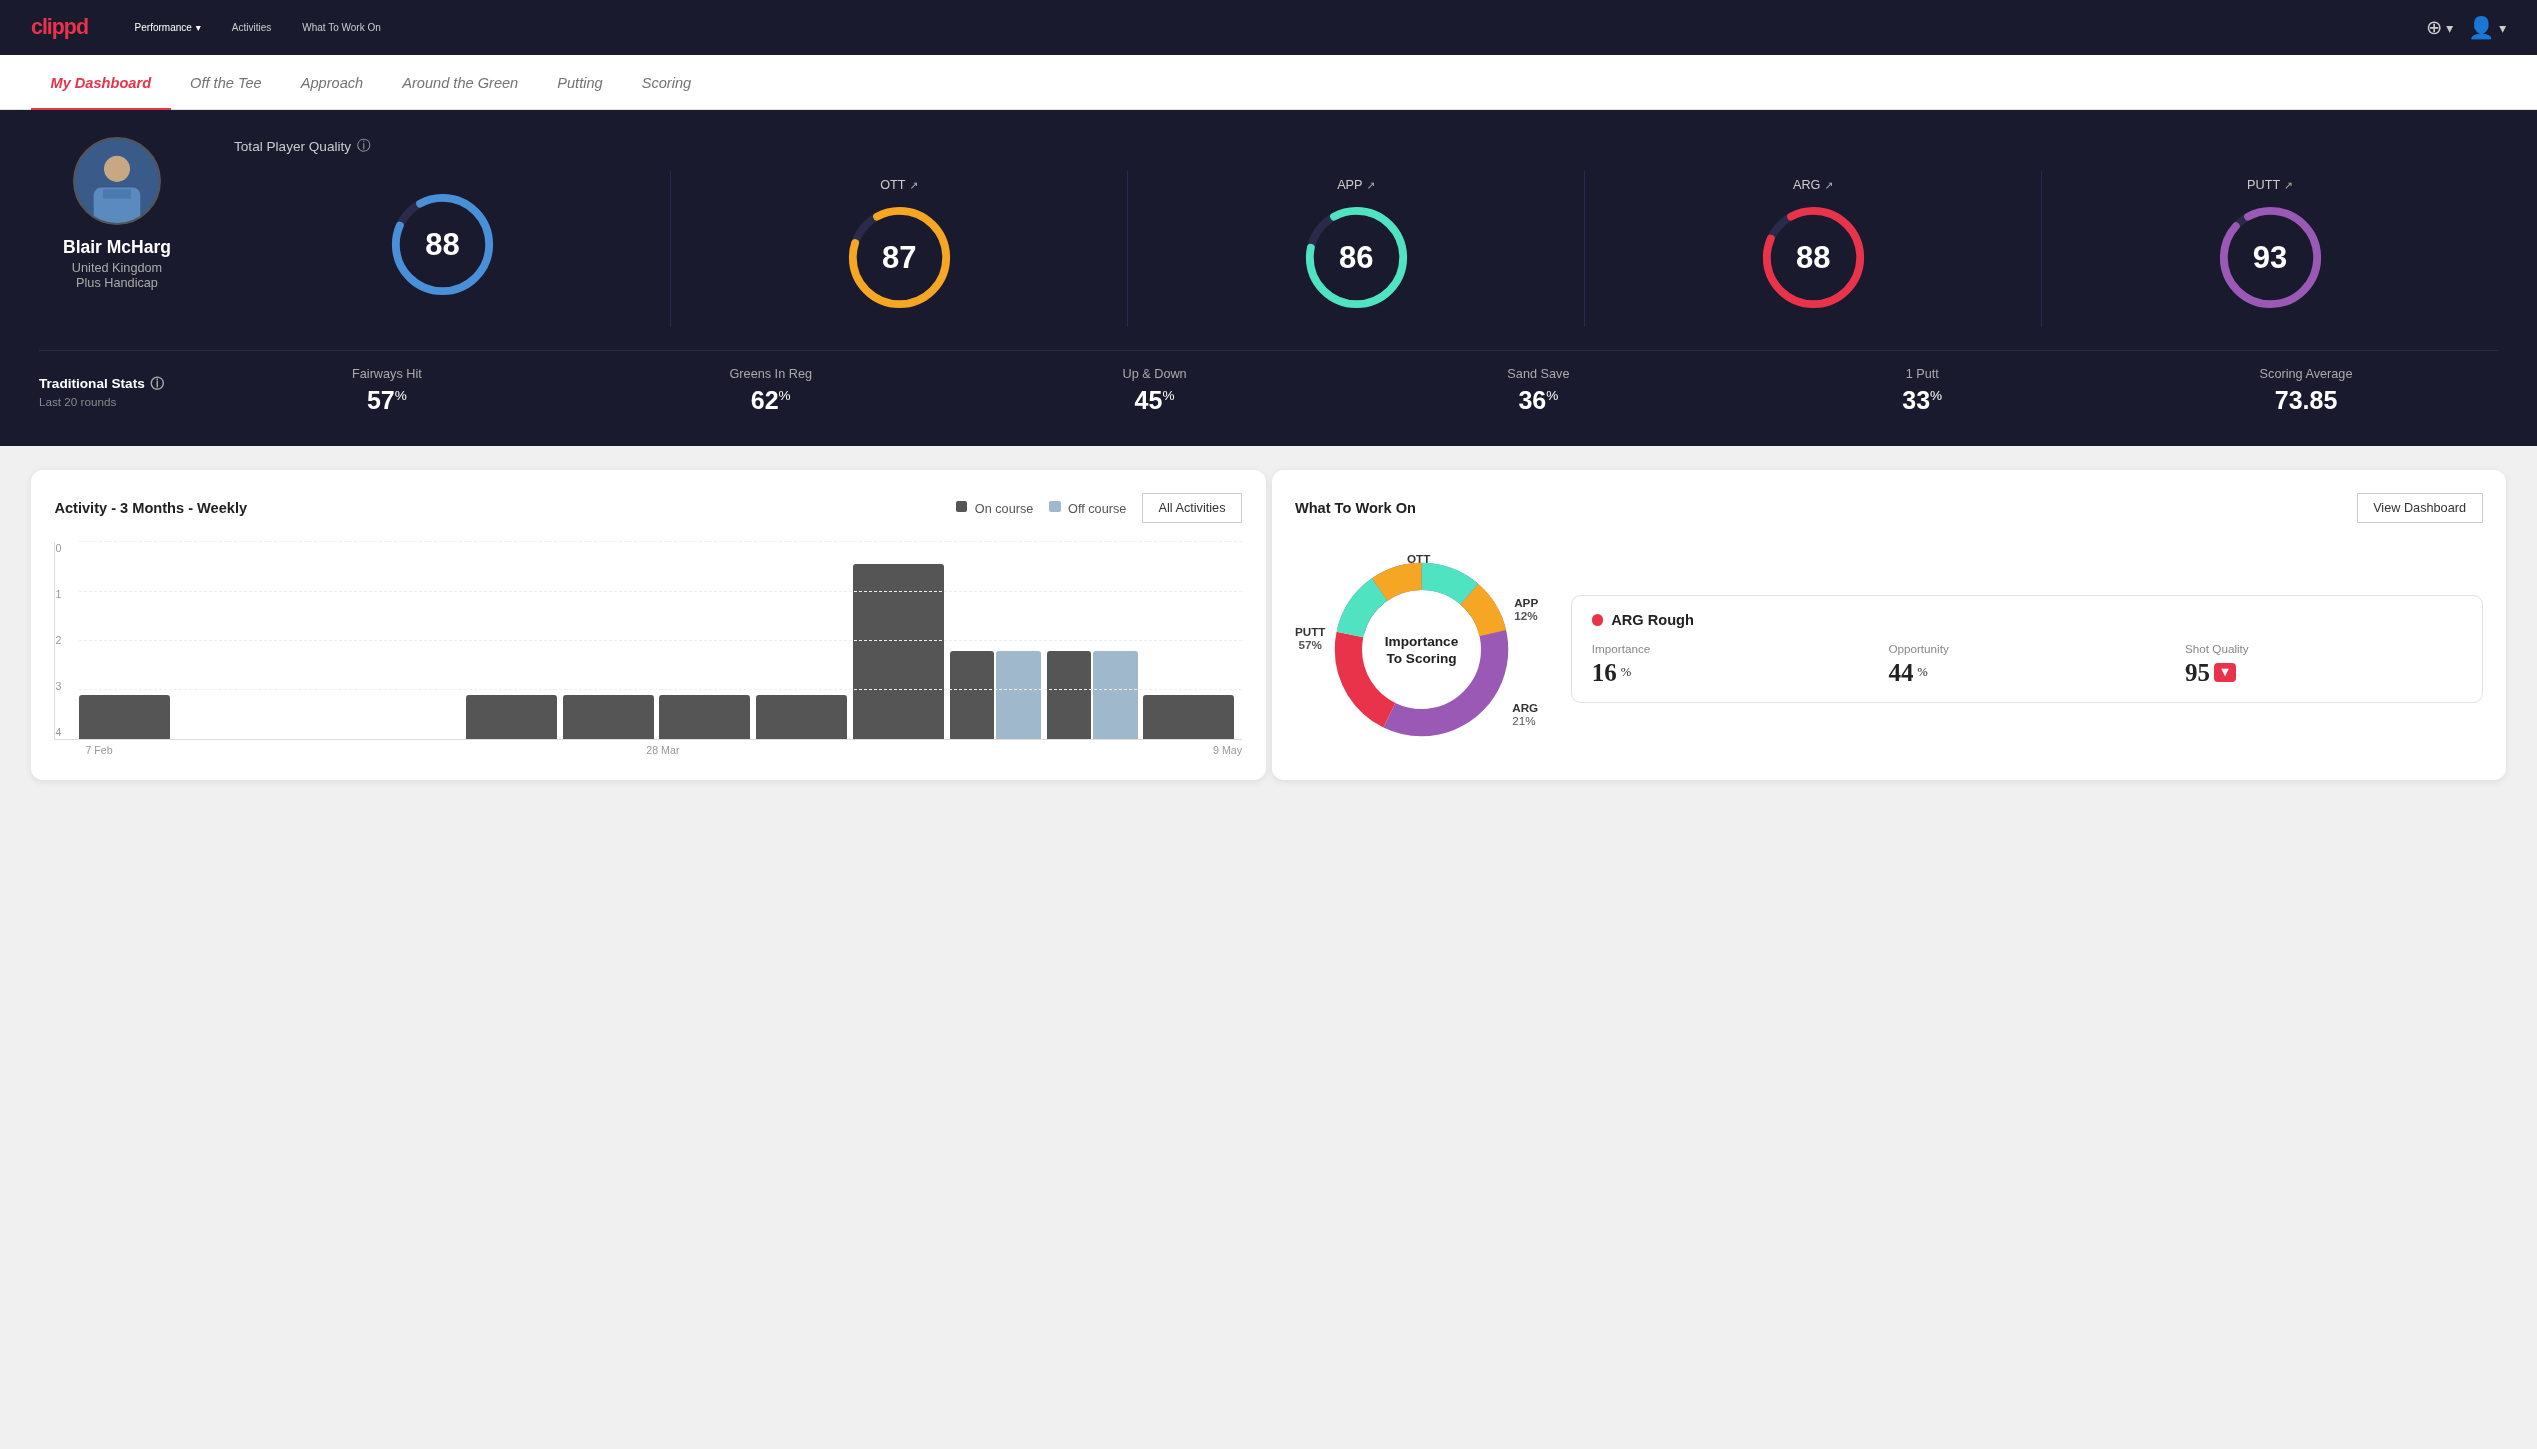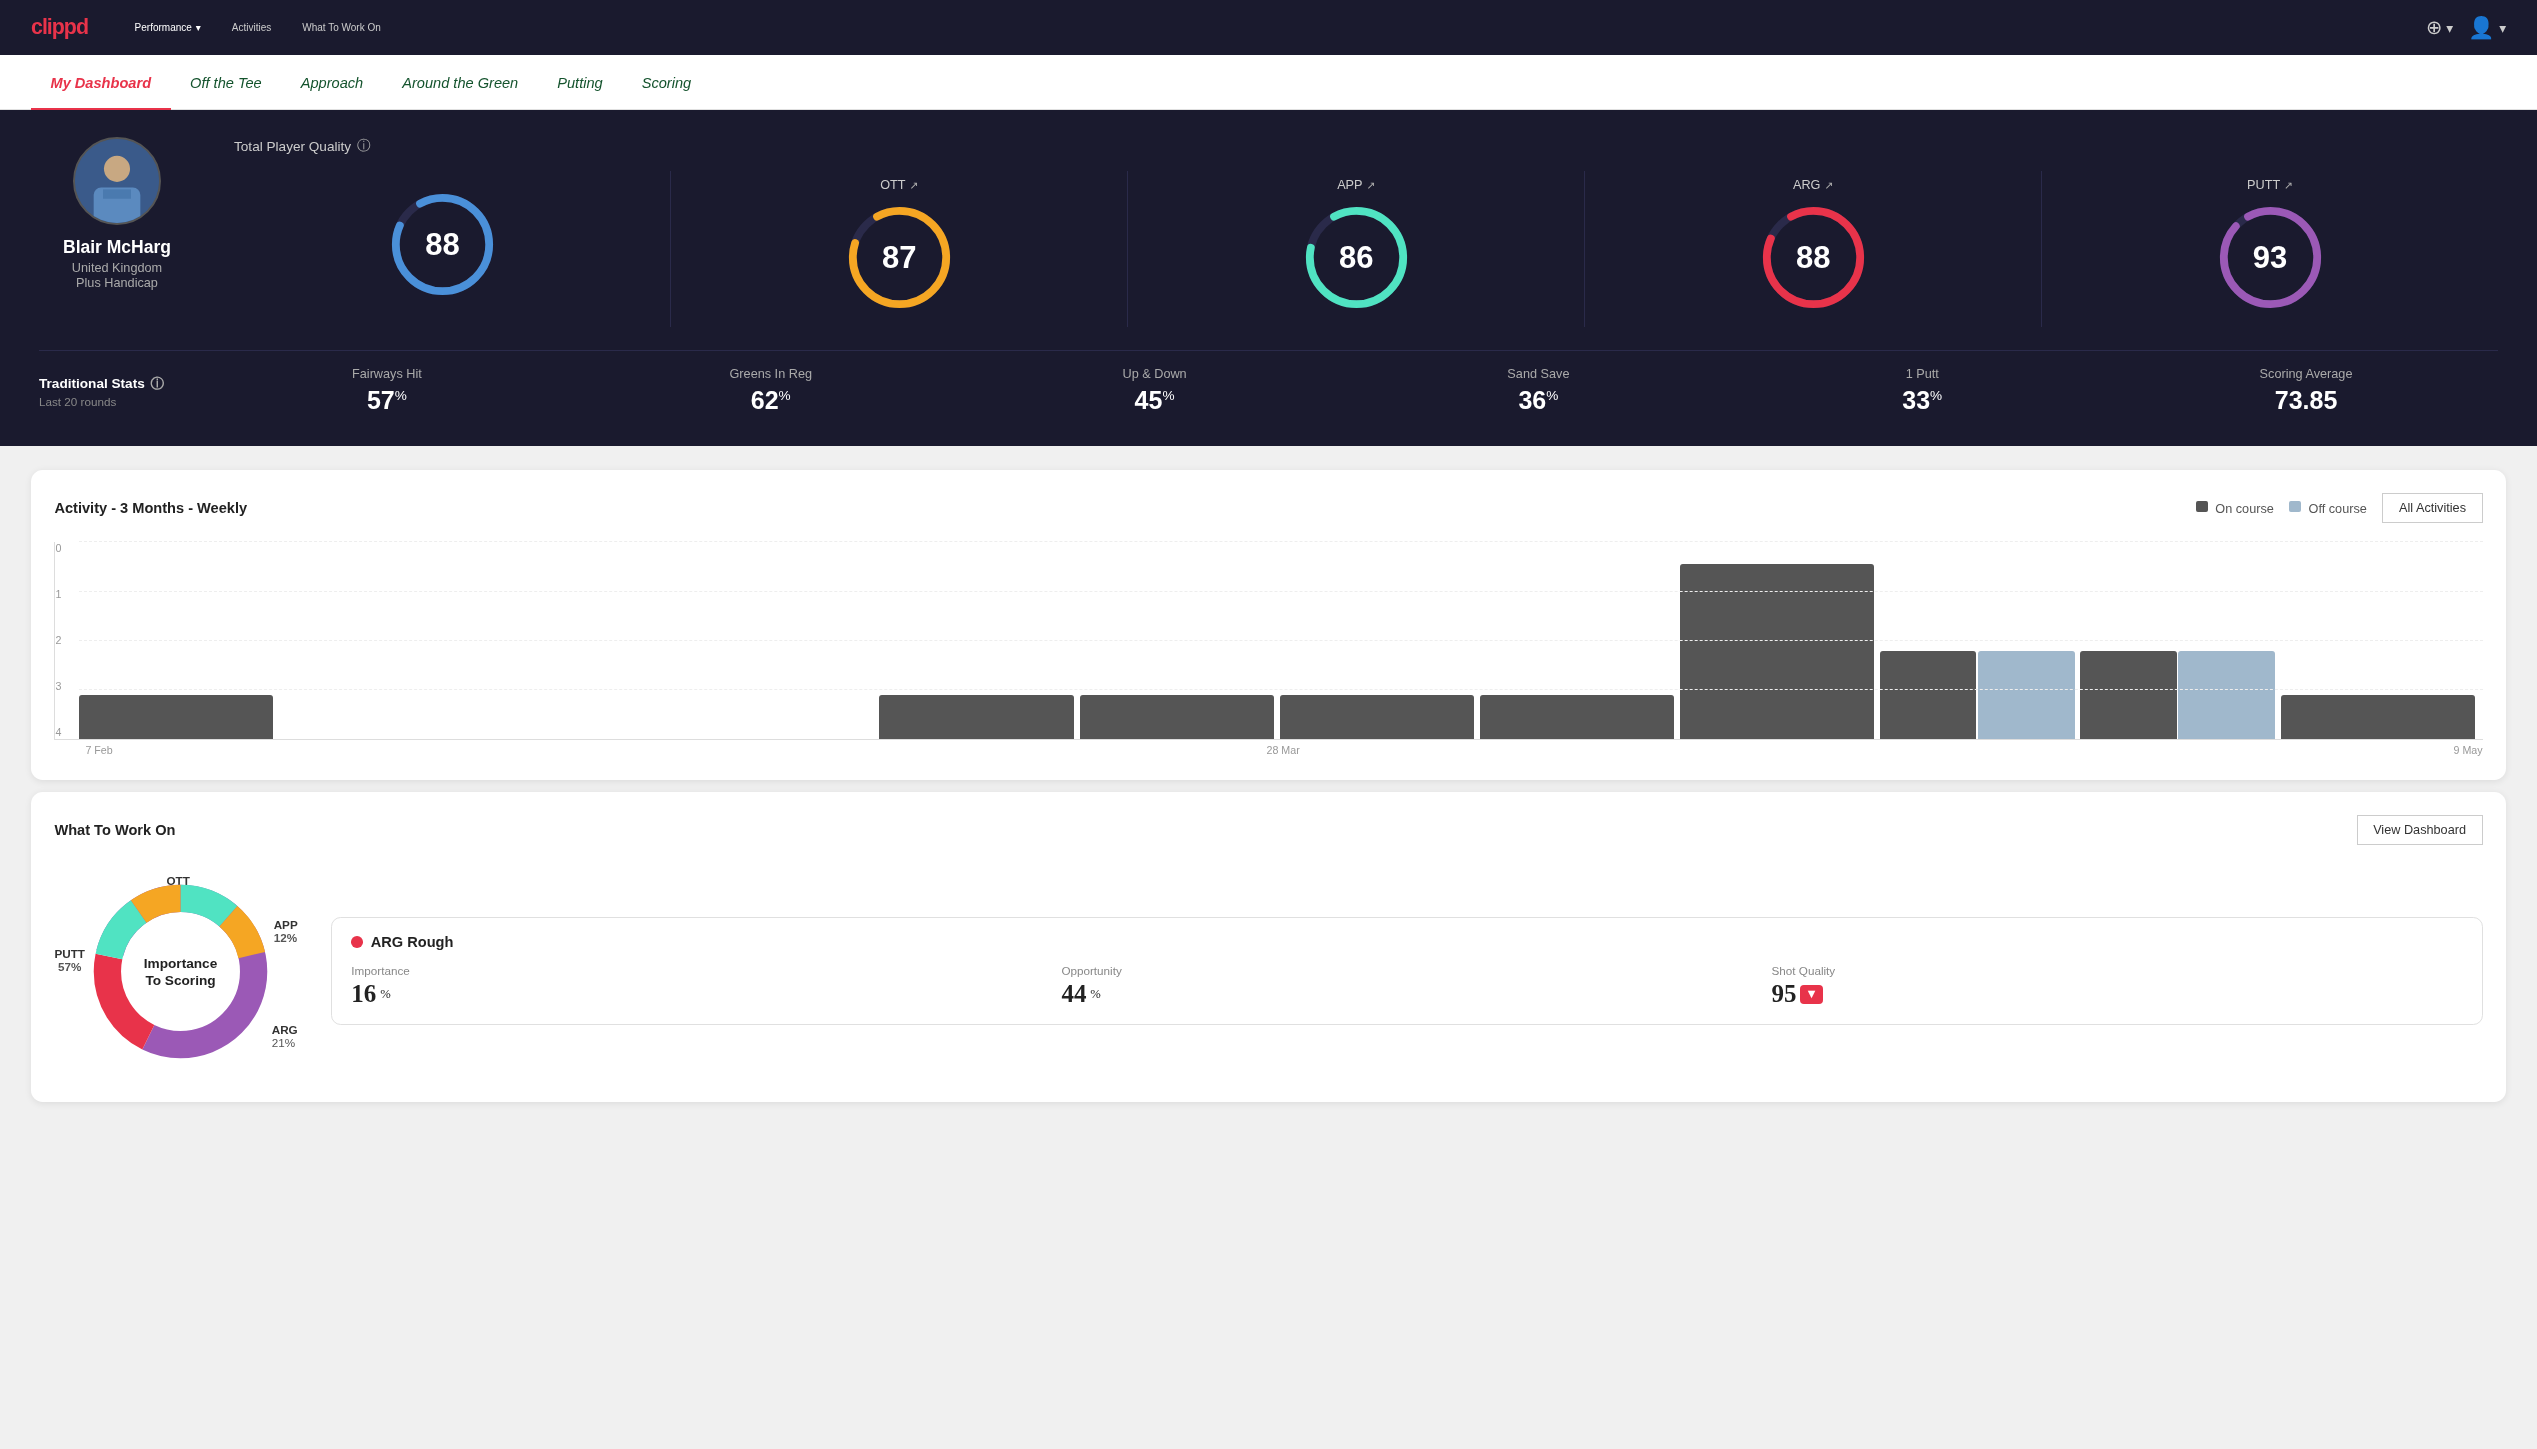--- a/index.html
+++ b/index.html
@@ -31,21 +31,21 @@
     
     .tabs-bar {
       background: #fff;
       display: flex;
       align-items: center;
       padding: 0 31px;
       border-bottom: 1px solid #e0e0e0;
       font-style: italic;
     }
     .tab-item {
-      color: #14532d;
+      color: #737373;
       font-size: 14.6px;
       padding: 19.5px 19.5px 17.5px;
       cursor: pointer;
       border-bottom: 2.9px solid transparent;
       margin-bottom: -1px;
     }
     .tab-item.active { color: #e8334a; border-bottom-color: #e8334a; font-weight: 600; }
 
     
     .hero {
@@ -95,22 +95,21 @@
     .stat-col { flex: 1; text-align: center; }
     .stat-name { font-size: 12.7px; color: #aaa; margin-bottom: 5.8px; }
     .stat-value { font-size: 25px; font-weight: 700; color: #fff; }
     .stat-value sup { font-size: 13.6px; font-weight: 400; }
 
     
     .bottom-section {
       background: #f0f0f0;
       padding: 23.4px 31px;
       display: flex;
-      gap: 12px;
-      flex-direction: column;
+      gap: 6px;
     }
 
     
     .card {
       background: #fff;
       border-radius: 11.7px;
       padding: 23.4px;
       box-shadow: 0 1.9px 7.8px rgba(0,0,0,0.08);
     }
     .activity-card { flex: 1; min-width: 0; }

